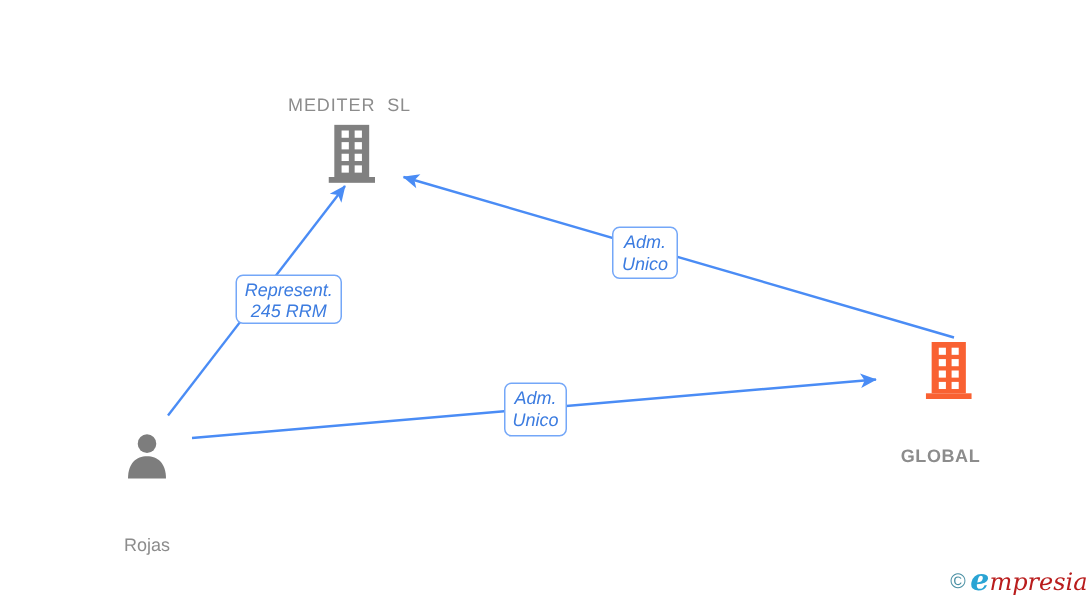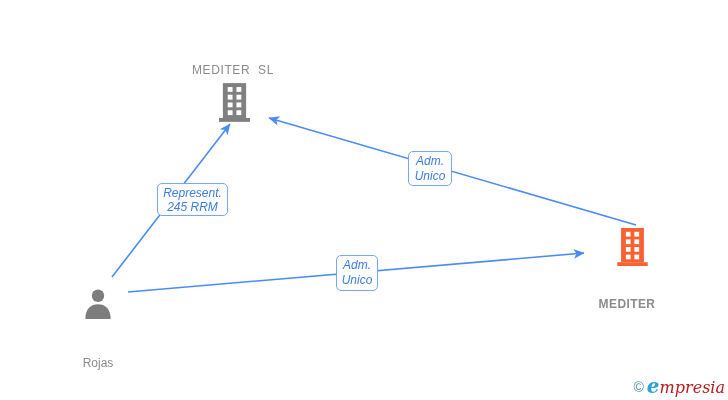--- a/index.html
+++ b/index.html
@@ -142,21 +142,21 @@
         <rect x="9" y="12" width="5" height="5"></rect>
           <rect x="18" y="12" width="5" height="5"></rect>
         <rect x="9" y="20" width="5" height="5"></rect>
           <rect x="18" y="20" width="5" height="5"></rect>
         <rect x="9" y="28" width="5" height="5"></rect>
           <rect x="18" y="28" width="5" height="5"></rect>
       </g>
     </svg>
   </div>
   <div class="node-label label-global">
-    <span>MEDITER</span>
+    <span>GLOBAL</span>
   </div>
 
   <div class="node" style="left:83px;top:288px;width:30px;height:32px;">
     <svg class="node-icon" width="30" height="32" viewBox="0 0 32 32">
       <circle cx="16" cy="7.2" r="6.6" fill="#7d7d7d"></circle>
       <path d="M2.5,32 C2.5,21 8.5,16.2 16,16.2 C23.5,16.2 29.5,21 29.5,32 Z" fill="#7d7d7d"></path>
     </svg>
   </div>
   <div class="node-label label-person">
     <span>Rojas</span>

